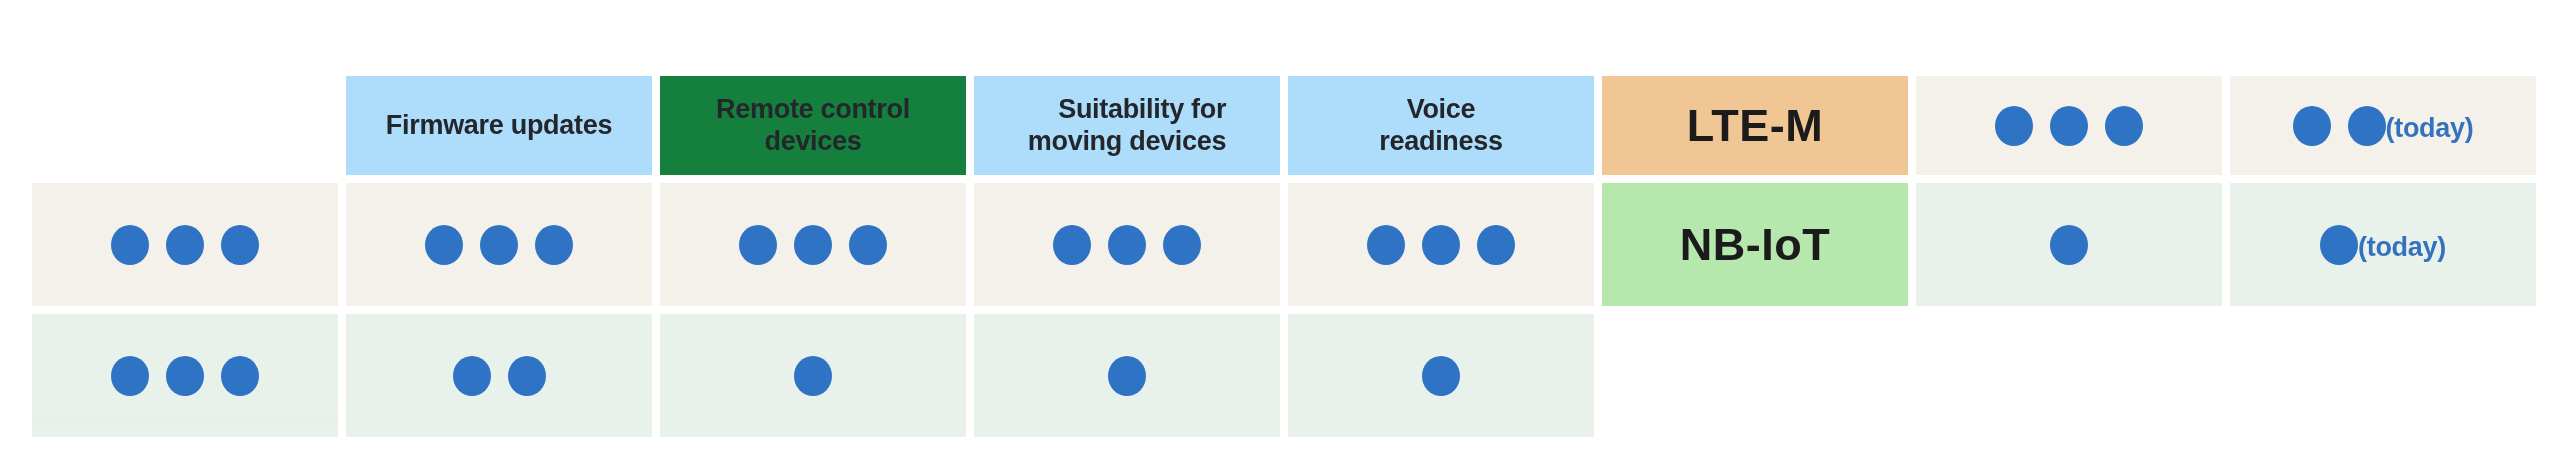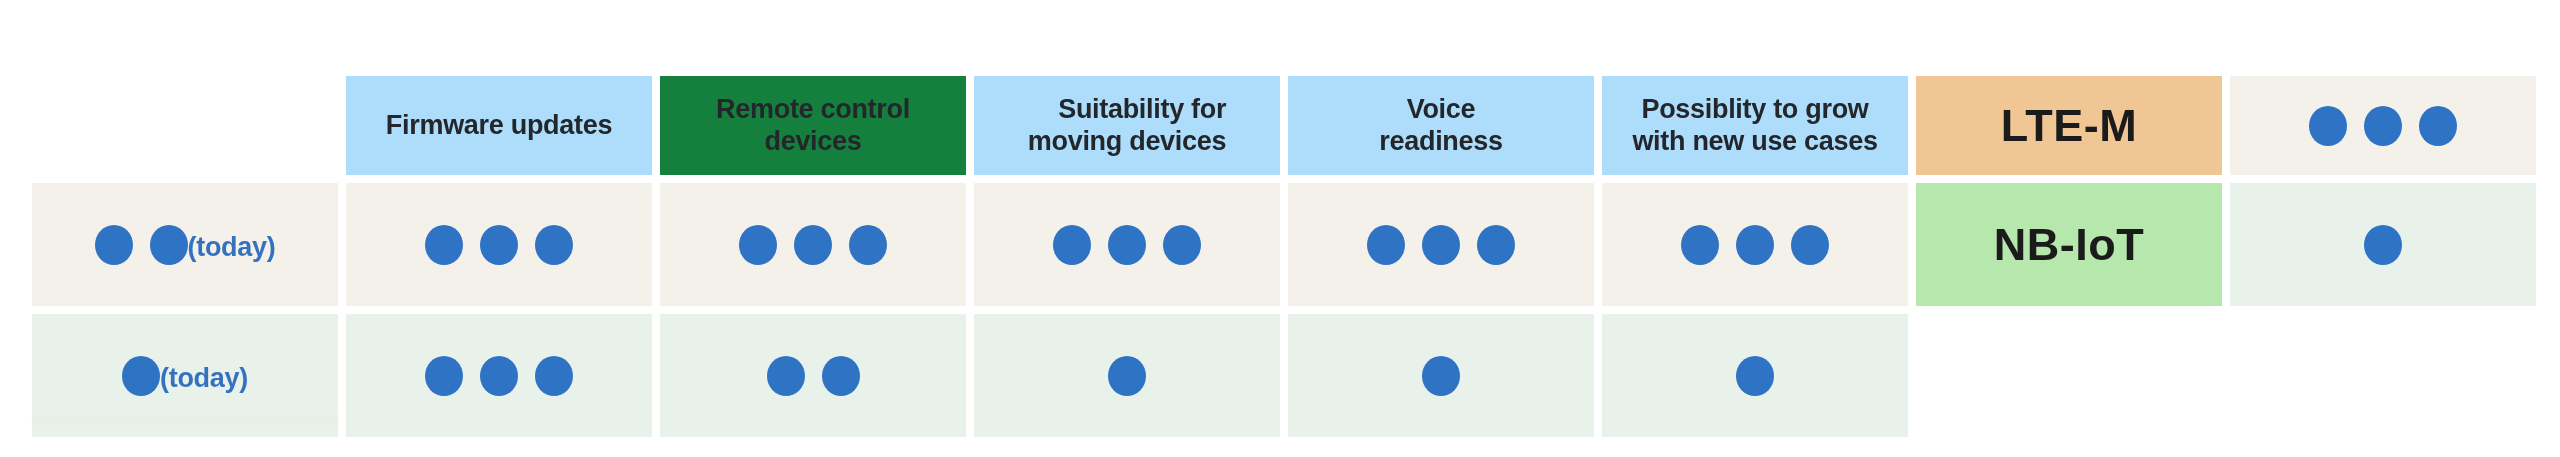--- a/index.html
+++ b/index.html
@@ -76,22 +76,20 @@
 <div class="canvas">
   <div class="grid">
       <div class="corner"></div>
       <div class="hcell" style="background: rgb(174, 221, 251); color: rgb(35, 38, 43);">Firmware updates</div>
       <div class="hcell" style="background: #15803d; color: rgb(35, 38, 43);">Remote control
 devices</div>
       <div class="hcell" style="background: rgb(174, 221, 251); color: rgb(35, 38, 43); text-align: right;">Suitability for
 moving devices</div>
       <div class="hcell" style="background: rgb(174, 221, 251); color: rgb(35, 38, 43);">Voice
 readiness</div>
-      <div class="hcell" style="background: rgb(174, 221, 251); color: rgb(35, 38, 43);">Possiblity to grow
-with new use cases</div>
       <div class="rlabel" style="background: rgb(240, 199, 148); color: rgb(27, 27, 27);">LTE-M</div>
       <div class="cell" style="background: rgb(244, 240, 234);">
         <div class="dots">
           <div class="dot" style="background: rgb(47, 115, 197);"></div>
           <div class="dot" style="background: rgb(47, 115, 197);"></div>
           <div class="dot" style="background: rgb(47, 115, 197);"></div>
         </div>
       </div>
       <div class="cell" style="background: rgb(244, 240, 234);">
         <div class="dots">

